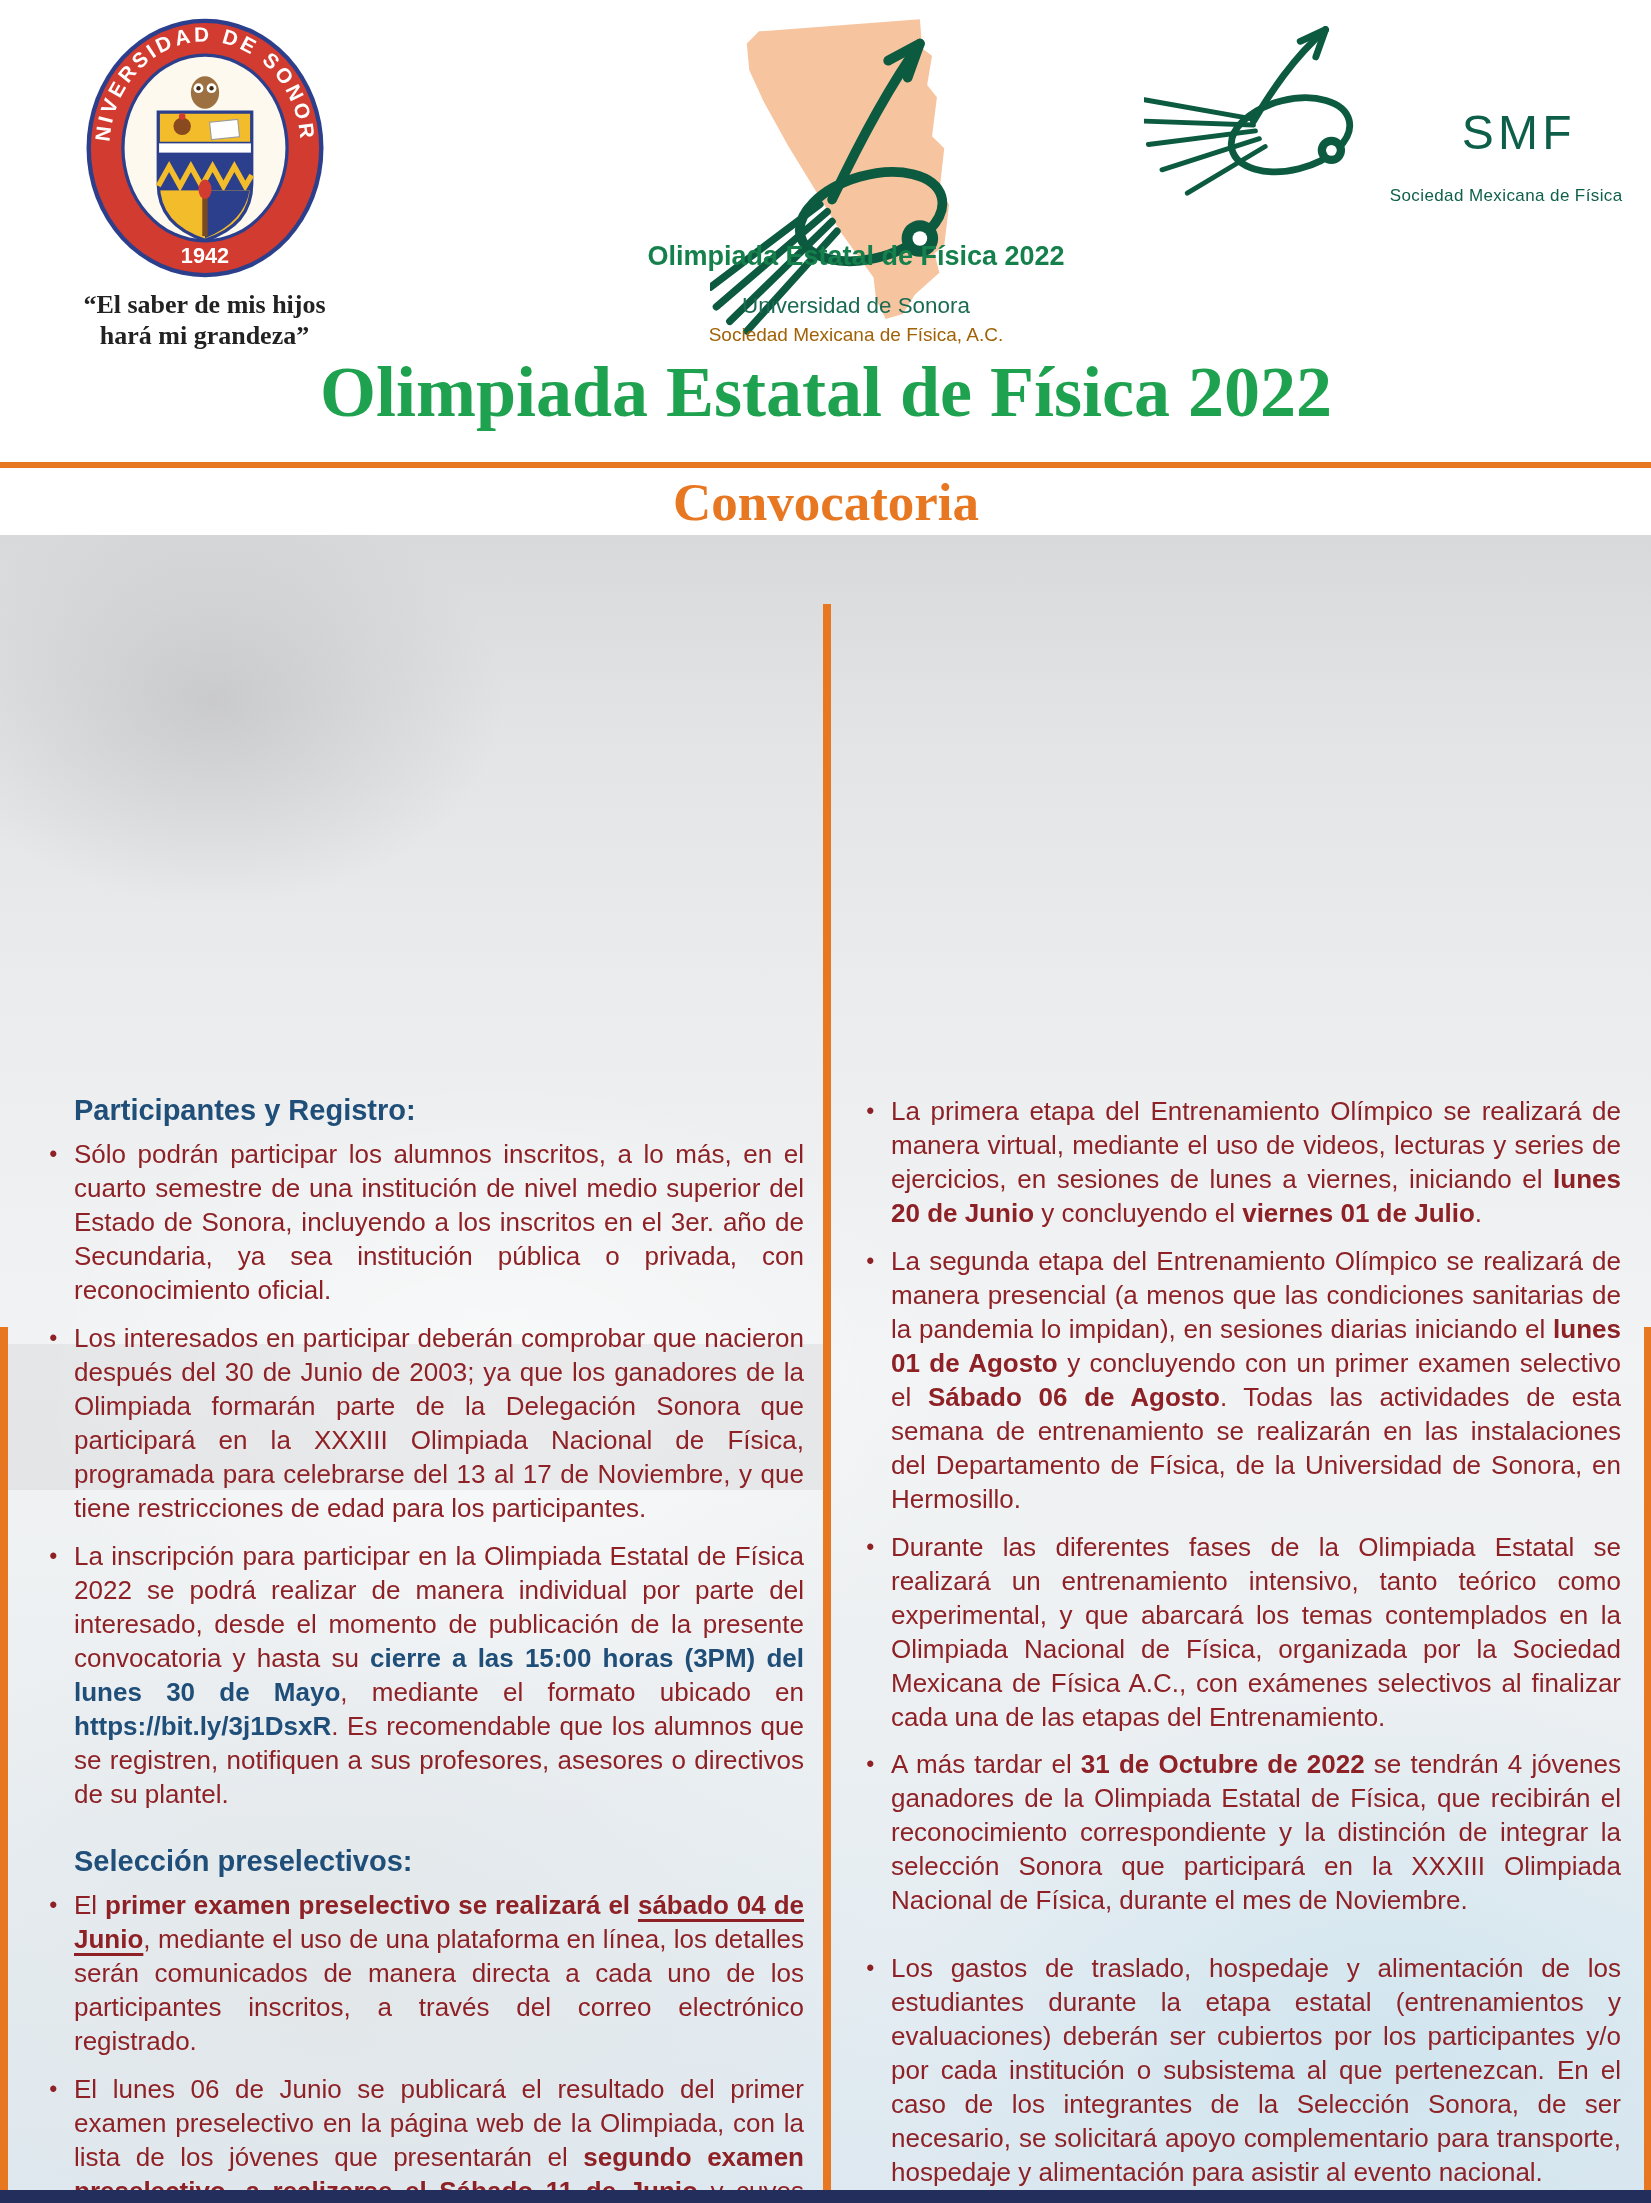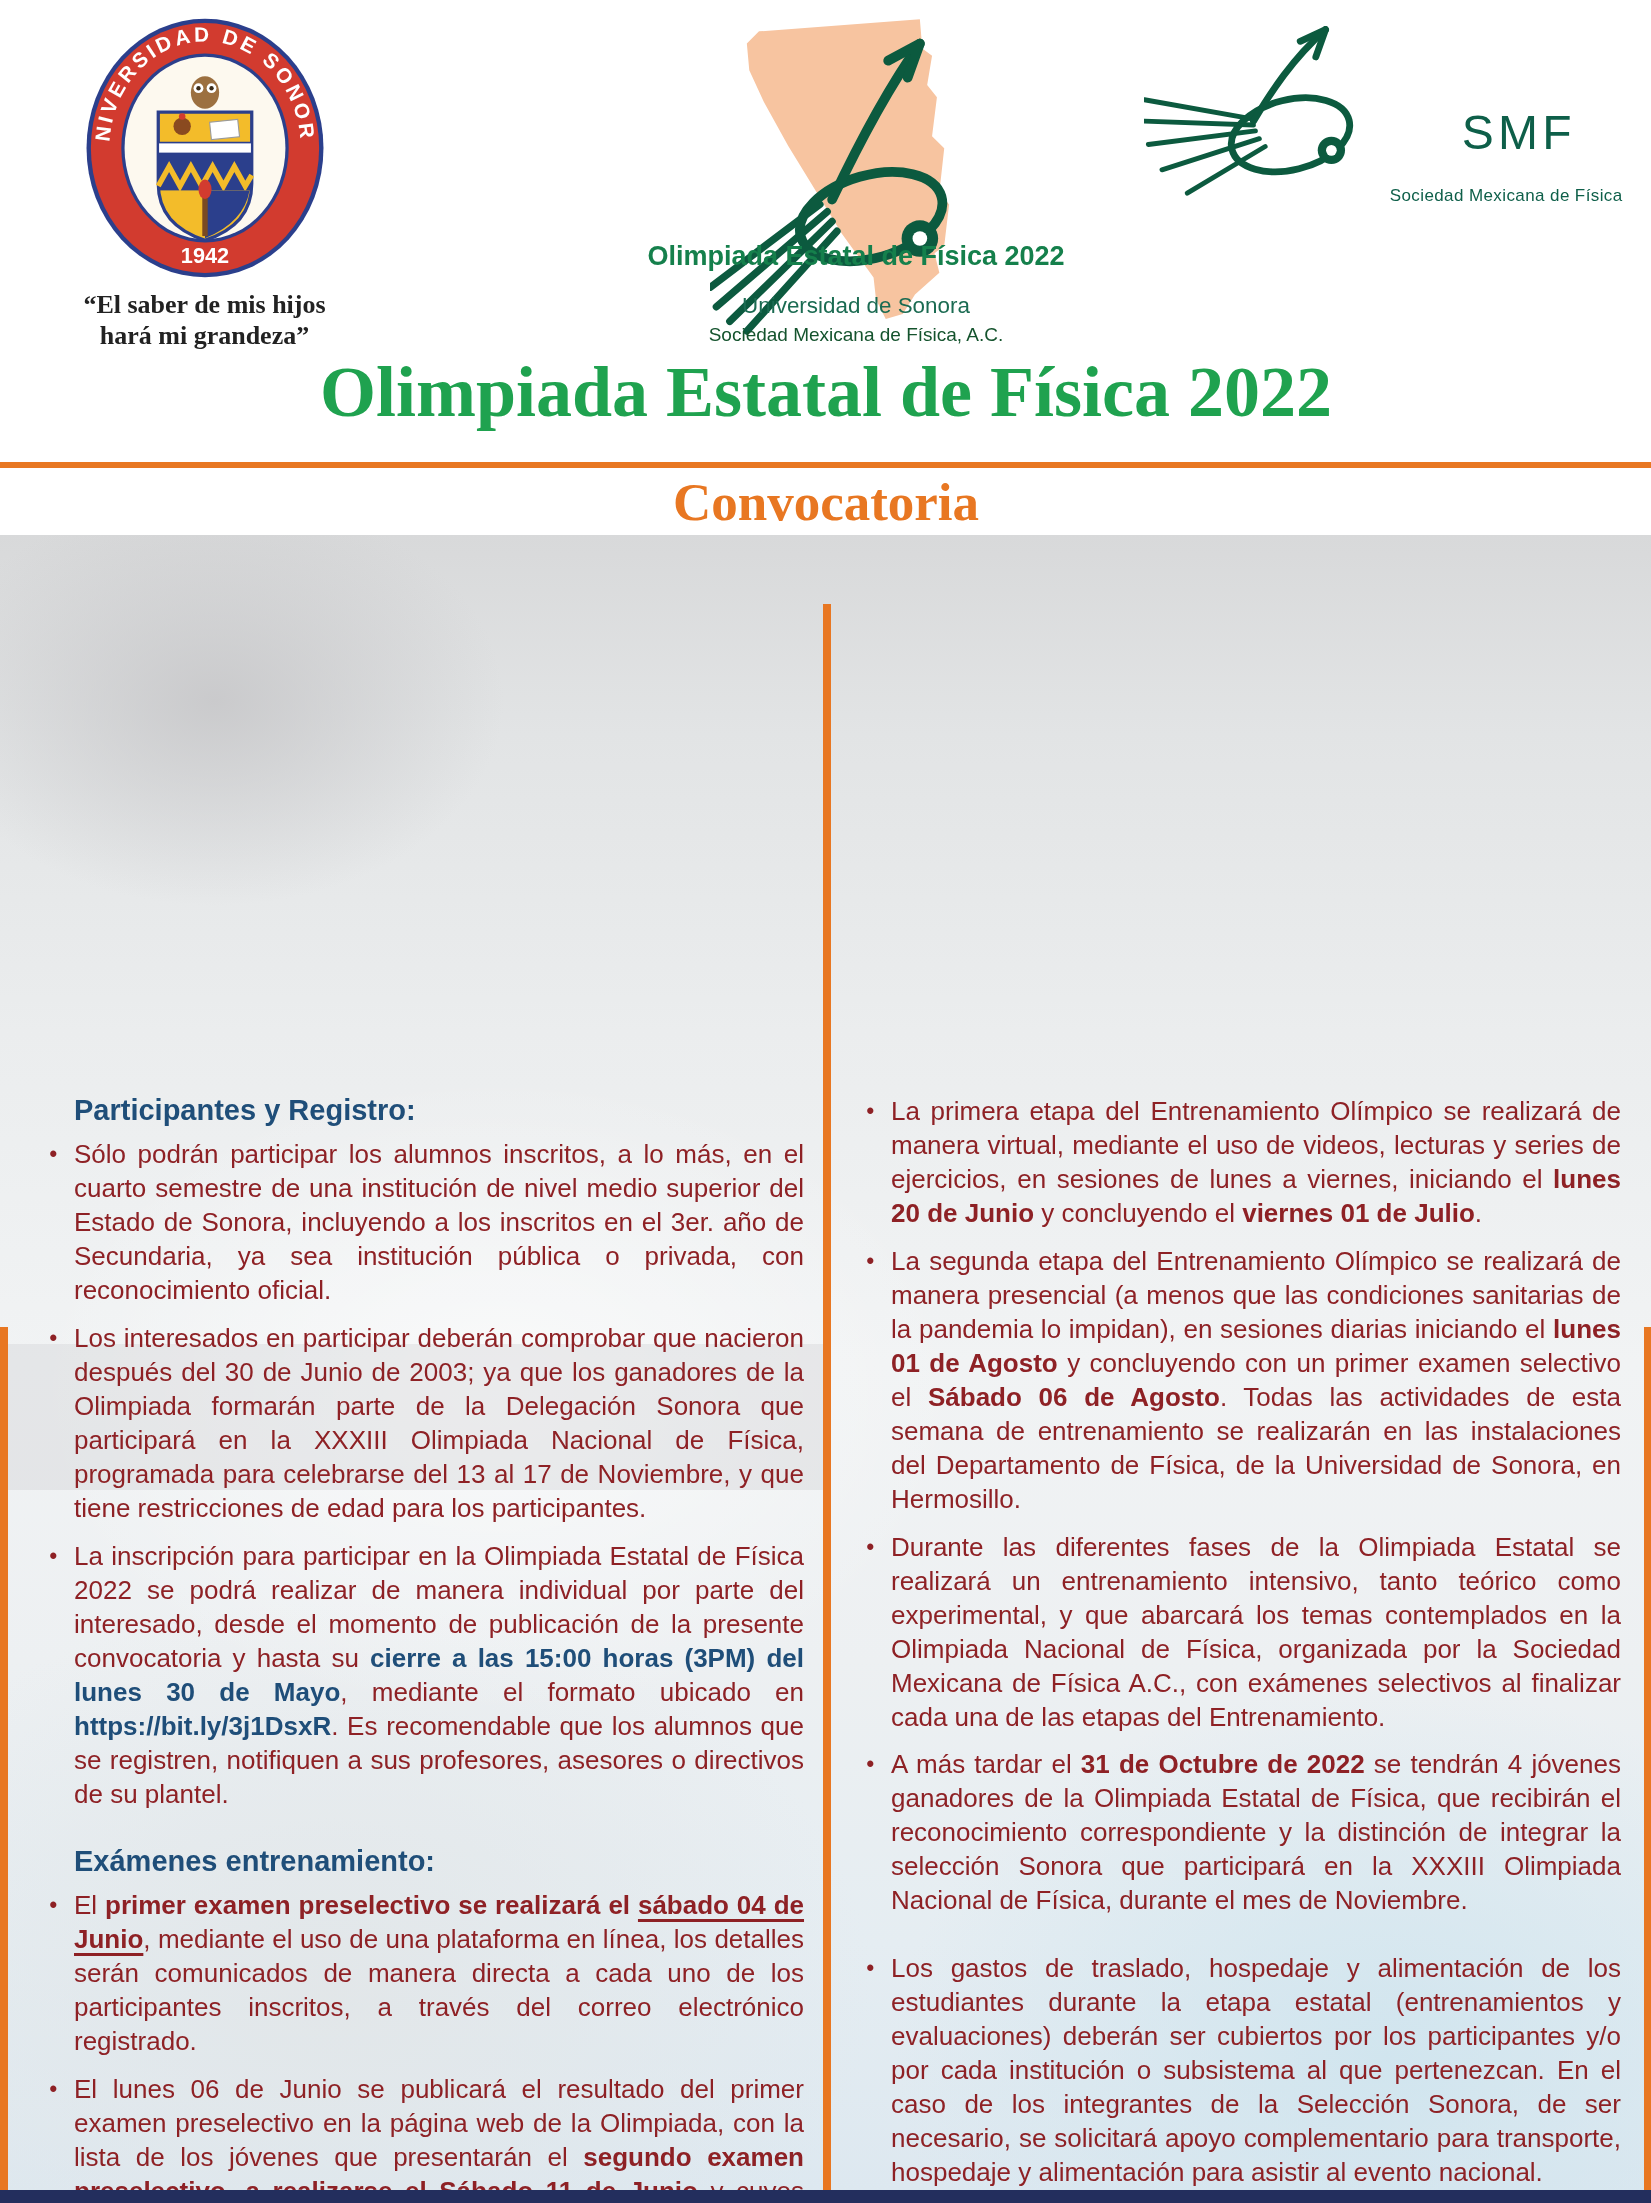--- a/index.html
+++ b/index.html
@@ -7,21 +7,21 @@
         font-family:"Liberation Sans",sans-serif;}
 
   
   .seal-block{position:absolute;left:41px;top:12px;width:327px;text-align:center;}
   .motto{margin-top:3.4px;font-family:Liberation Serif, serif;font-weight:700;
          font-size:26px;color:#222;line-height:1.18;}
   .center-block{position:absolute;left:615px;top:6.9px;width:482px;text-align:center;}
   .center-block svg{display:block;margin:0 auto;}
   .c-line1{position:absolute;top:234px;left:0;width:100%;font-weight:700;font-size:27px;color:#15804c;}
   .c-line2{position:absolute;top:286px;left:0;width:100%;font-size:22.4px;color:#1b6b52;}
-  .c-line3{position:absolute;top:317px;left:0;width:100%;font-size:19px;color:#14532d;}
+  .c-line3{position:absolute;top:317px;left:0;width:100%;font-size:19px;color:#a16207;}
   .smf-block{position:absolute;right:26px;top:15.5px;width:482px;height:206px;}
   .smf-block svg{position:absolute;left:0;top:0;}
   .smf-acronym{position:absolute;right:50px;top:89px;font-size:48px;color:#0e5f49;letter-spacing:4.3px;}
   .smf-caption{position:absolute;right:3.4px;top:170px;font-size:17px;color:#0e5f49;letter-spacing:0.4px;}
 
   
   .main-title{position:absolute;top:351px;left:0;width:100%;text-align:center;
               font-family:"Liberation Serif",serif;font-weight:700;font-size:72px;color:#1fa24f;}
   .rule{position:absolute;top:462px;left:0;width:100%;height:6px;background:#e87722;}
   .subtitle{position:absolute;top:472px;left:0;width:100%;text-align:center;
@@ -146,21 +146,21 @@
           <p class="bt"><span>Sólo podrán participar los alumnos inscritos, a lo más, en el cuarto semestre de una institución de nivel medio superior del Estado de Sonora, incluyendo a los inscritos en el 3er. año de Secundaria, ya sea institución pública o privada, con reconocimiento oficial.</span></p>
           </div>
         <div class="bullet">
           <p class="bt"><span>Los interesados en participar deberán comprobar que nacieron después del 30 de Junio de 2003; ya que los ganadores de la Olimpiada formarán parte de la Delegación Sonora que participará en la XXXIII Olimpiada Nacional de Física, programada para celebrarse del 13 al 17 de Noviembre, y que tiene restricciones de edad para los participantes.</span></p>
           </div>
         <div class="bullet">
           <p class="bt"><span>La inscripción para participar en la Olimpiada Estatal de Física 2022 se podrá realizar de manera individual por parte del interesado, desde el momento de publicación de la presente convocatoria y hasta su </span><span class="b blue">cierre a las 15:00 horas (3PM) del lunes 30 de Mayo</span><span>, mediante el formato ubicado en </span><span class="b blue">https://bit.ly/3j1DsxR</span><span>. Es recomendable que los alumnos que se registren, notifiquen a sus profesores, asesores o directivos de su plantel.</span></p>
           </div>
       </div>
       <div class="section">
-        <h3 class="sec-h">Exámenes entrenamiento:</h3>
+        <h3 class="sec-h">Selección preselectivos:</h3>
         <div class="bullet">
           <p class="bt"><span>El </span><span class="b">primer examen preselectivo se realizará el </span><span class="b u">sábado 04 de Junio</span><span>, mediante el uso de una plataforma en línea, los detalles serán comunicados de manera directa a cada uno de los participantes inscritos, a través del correo electrónico registrado.</span></p>
           </div>
         <div class="bullet">
           <p class="bt"><span>El lunes 06 de Junio se publicará el resultado del primer examen preselectivo en la página web de la Olimpiada, con la lista de los jóvenes que presentarán el </span><span class="b">segundo examen preselectivo, a realizarse el </span><span class="b u">Sábado 11 de Junio</span><span> y cuyos detalles se comunicarán de manera directa a los participantes que hayan pasado a la segunda etapa preselectiva, acorde al resultado obtenido en el primer examen preselectivo.</span></p>
           </div>
 
       </div>
     </div>
 

